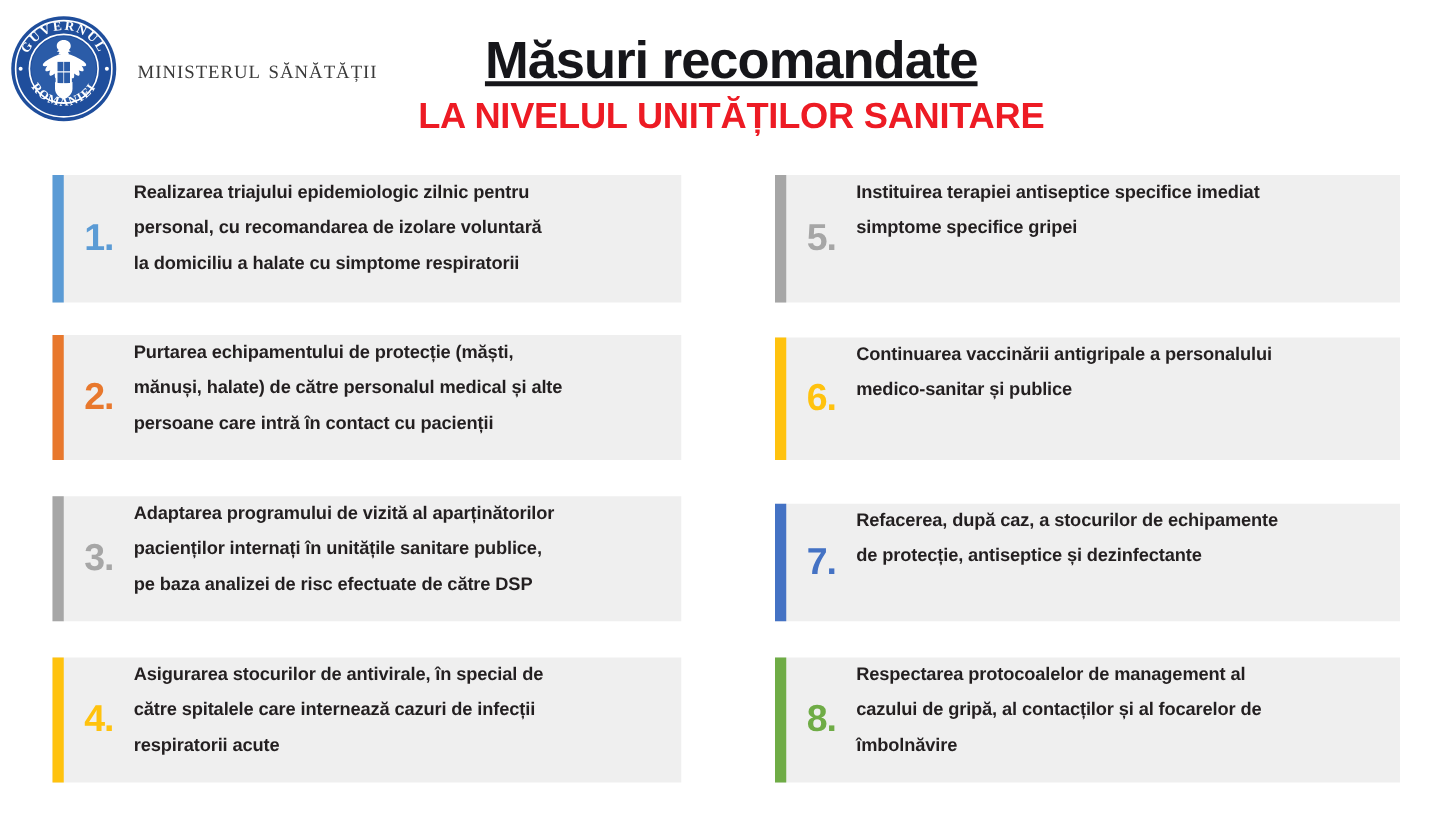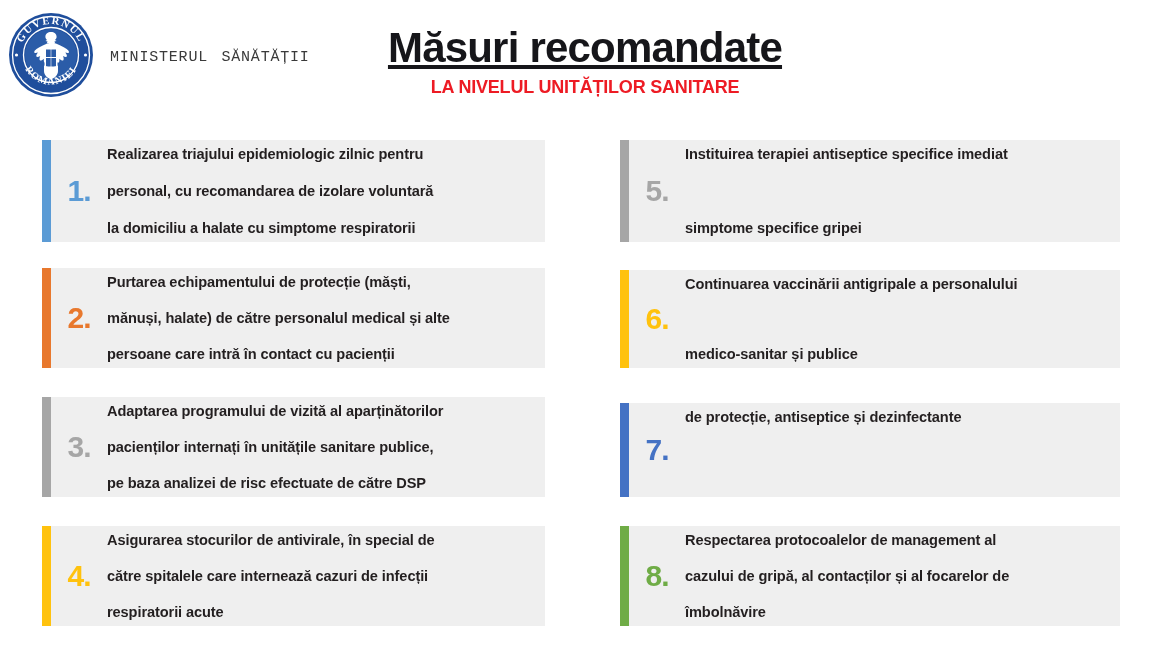--- a/index.html
+++ b/index.html
@@ -32,21 +32,21 @@
 
   #gov-seal {
     width: 86px;
     height: 86px;
     flex: 0 0 86px;
     position: relative;
   }
 
   #ministry-name {
     margin-left: 16px;
-    font-family: Liberation Mono, monospace;
+    font-family: Liberation Serif, serif;
     font-size: 21px;
     letter-spacing: 0.8px;
     color: #3a3a3a;
     white-space: nowrap;
     font-variant: small-caps;
     text-transform: lowercase;
   }
   #ministry-name::first-letter { font-size: 21px; }
 
   #title-block {
@@ -62,21 +62,21 @@
     font-weight: bold;
     letter-spacing: -0.8px;
     color: #16161a;
     line-height: 1.06;
     white-space: nowrap;
     text-decoration: underline;
   }
   #sub-title {
     margin-top: 6px;
     font-family: "Liberation Sans", sans-serif;
-    font-size: 18px;
+    font-size: 29px;
     font-weight: bold;
     letter-spacing: -0.2px;
     color: #ed1b24;
     white-space: nowrap;
   }
 
   
   #measures {
     position: absolute;
     left: 0; top: 0;
@@ -103,21 +103,21 @@
     justify-content: center;
     font-family: "Liberation Sans", sans-serif;
     font-size: 30px;
     font-weight: bold;
     letter-spacing: -1px;
   }
   .card-text {
     flex: 1 1 auto;
     display: flex;
     flex-direction: column;
-    justify-content: space-between;
+    justify-content: flex-start;
     padding-right: 14px;
     font-family: "Liberation Sans", sans-serif;
     font-size: 14.6px;
     font-weight: bold;
     color: #231f20;
     line-height: 1.95;
     letter-spacing: -0.1px;
   }
   .card-text .ln { white-space: nowrap; display: block; }
 
@@ -243,20 +243,21 @@
     <div class="card-text">
       <span class="ln">Continuarea vaccinării antigripale a personalului</span>
       <span class="ln">medico-sanitar și publice</span>
     </div>
   </div>
 
   <div class="card col-right row3r">
     <div class="card-accent" style="background: rgb(68, 114, 196);"></div>
     <div class="card-num" style="color: rgb(68, 114, 196);">7.</div>
     <div class="card-text">
+      <span class="ln">Refacerea, după caz, a stocurilor de echipamente</span>
       <span class="ln">de protecție, antiseptice și dezinfectante</span>
     </div>
   </div>
 
   <div class="card col-right row4">
     <div class="card-accent" style="background: rgb(111, 172, 70);"></div>
     <div class="card-num" style="color: rgb(111, 172, 70);">8.</div>
     <div class="card-text">
       <span class="ln">Respectarea protocoalelor de management al</span>
       <span class="ln">cazului de gripă, al contacților și al focarelor de</span>

